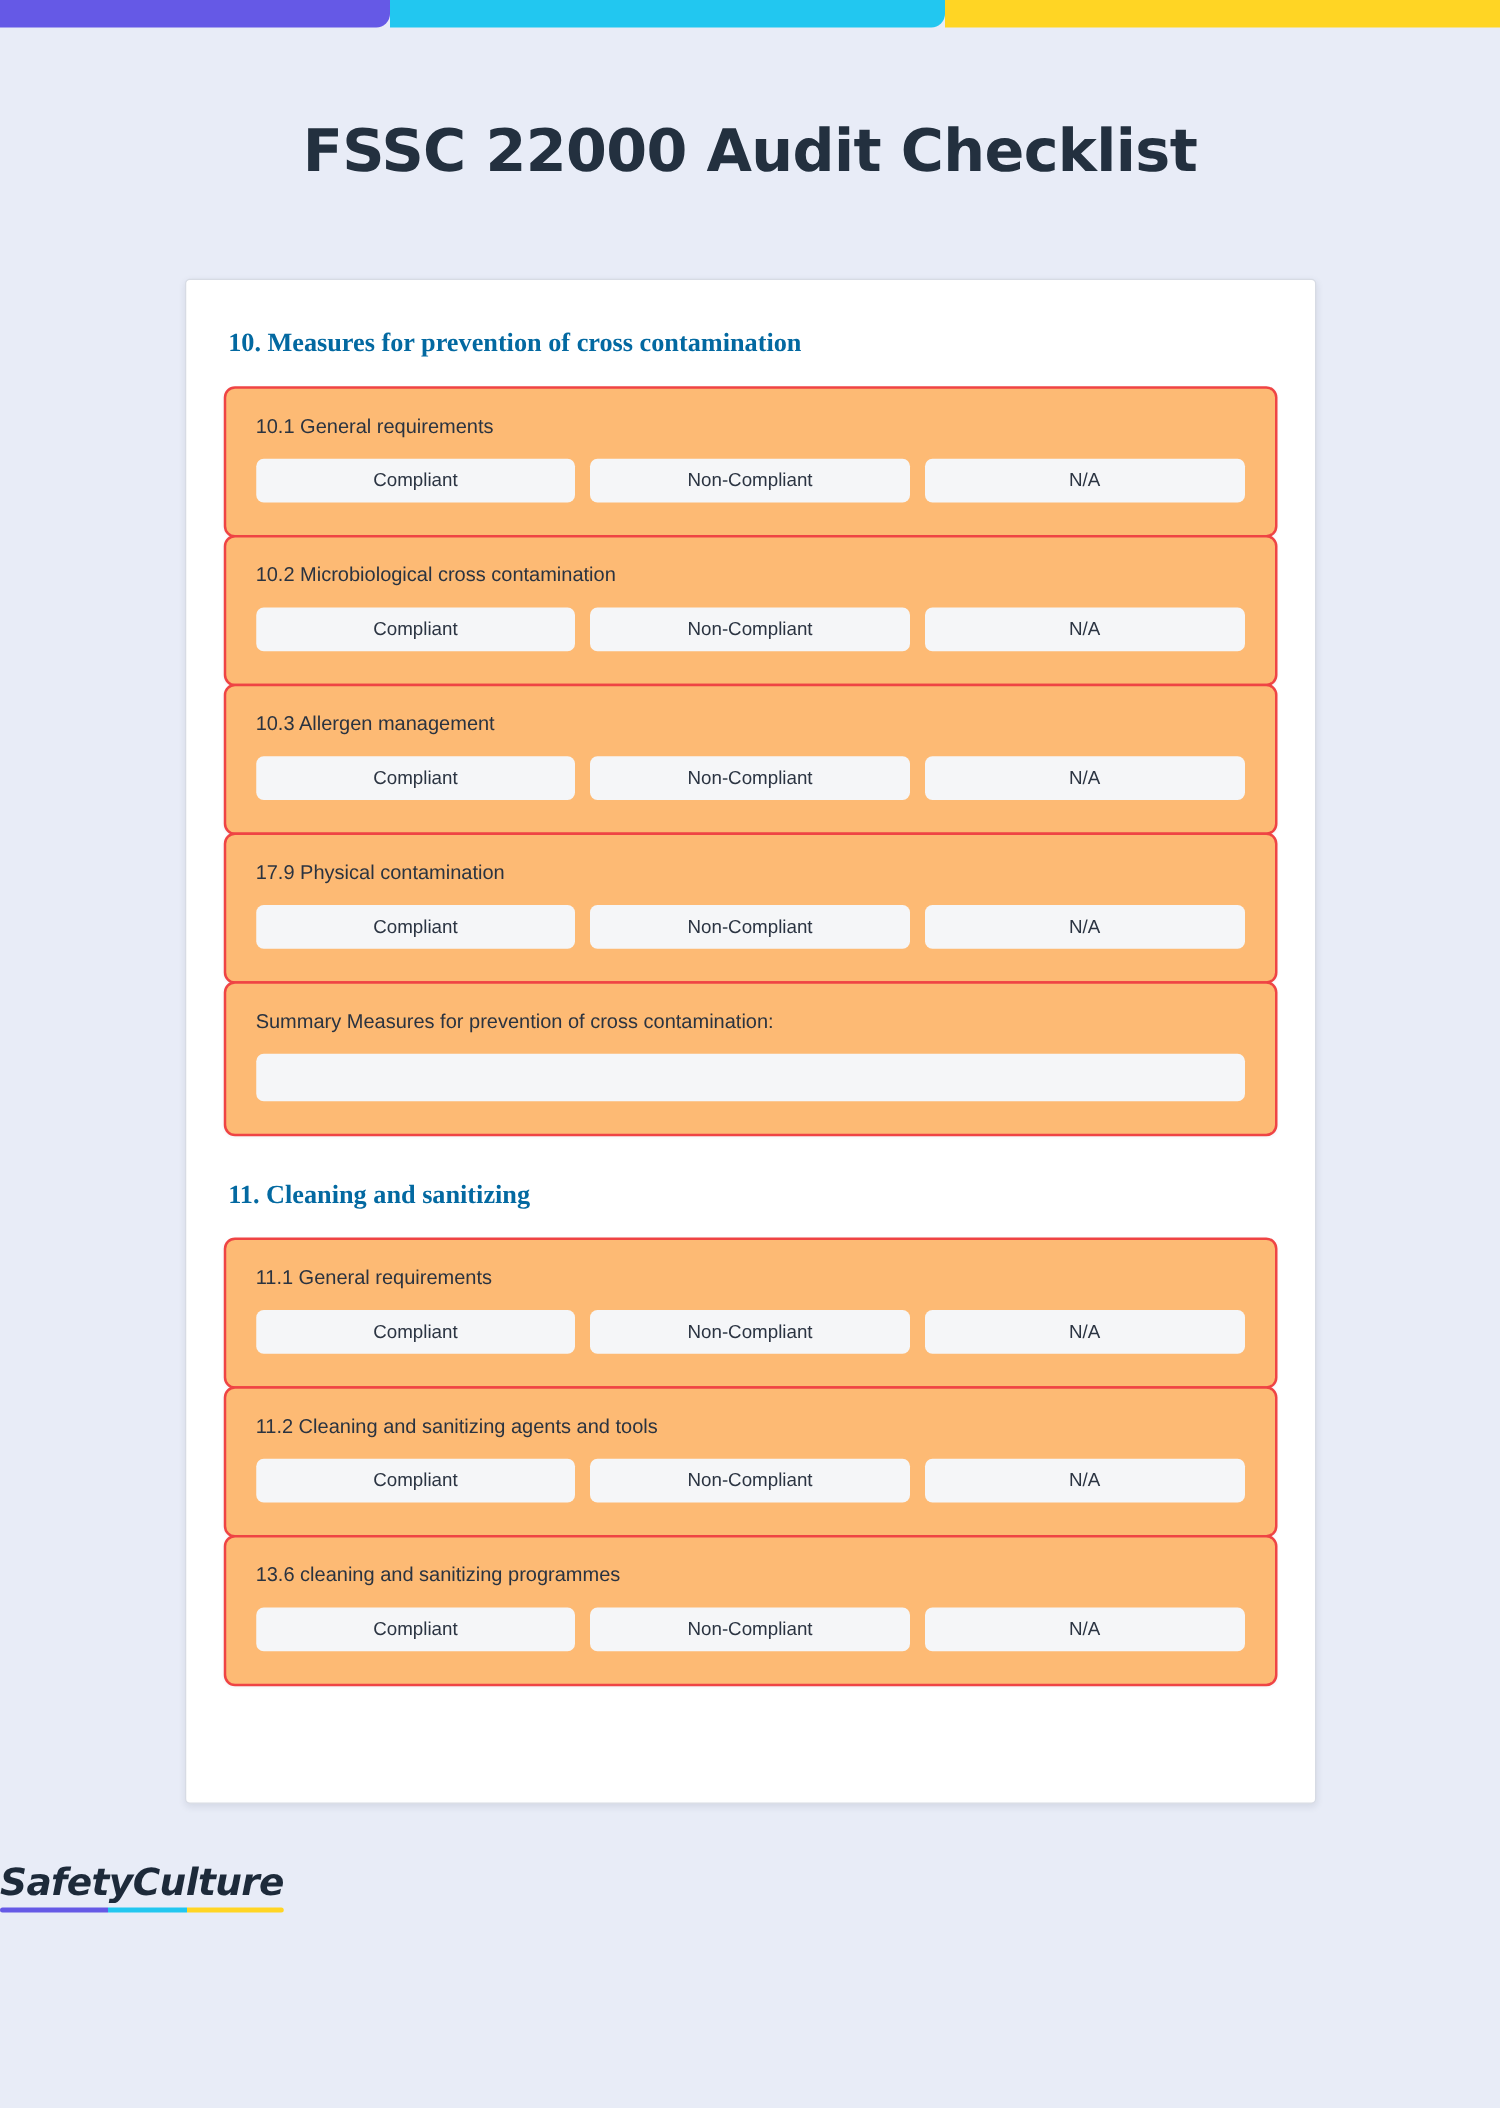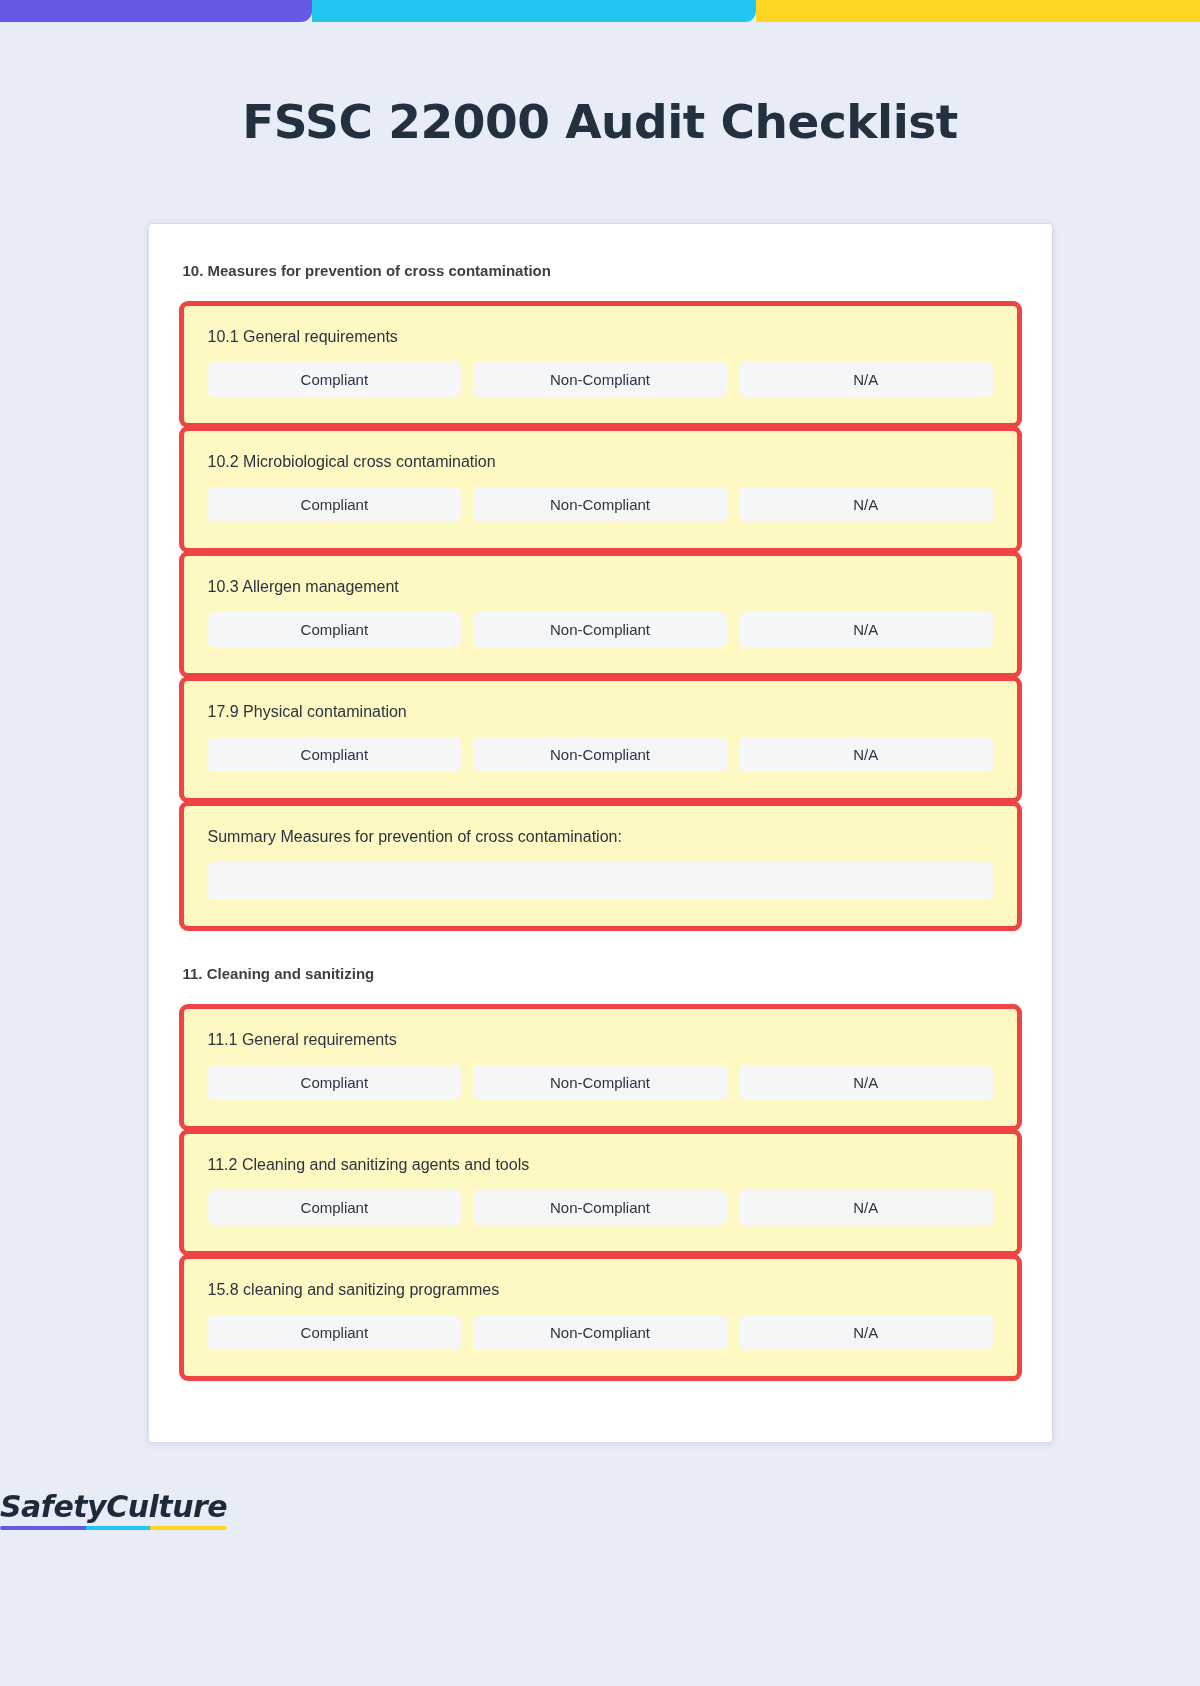--- a/index.html
+++ b/index.html
@@ -42,32 +42,32 @@
     margin: 74px auto 0 auto;
     background: #ffffff;
     border: 1px solid #d7dbe4;
     border-radius: 4px;
     box-shadow: 0 2px 6px rgba(40,50,80,0.10);
     padding: 34px 30px 0 30px;
     min-height: 1220px;
   }
 
   .section-heading {
-    font-size: 15px;
+    font-size: 21px;
     font-weight: bold;
-    color: #404040;
-    font-family: Liberation Sans, sans-serif;
+    color: #0369a1;
+    font-family: Liberation Serif, serif;
     margin: 4px 0 22px 4px;
   }
   .section-heading.second { margin-top: 36px; }
 
   .card {
-    border: 5px solid #ef4444;
+    border: 2px solid #ef4444;
     border-radius: 9px;
-    background: #fef9c3;
+    background: #fdba74;
     padding: 22px 24px 26px 24px;
     margin-bottom: -2px;
     box-shadow: 0 1px 2px rgba(30,40,70,0.04);
   }
 
   .q-label {
     font-size: 16px;
     color: #2a3340;
     margin-bottom: 16px;
     font-family: "Liberation Sans", sans-serif;
@@ -190,21 +190,21 @@
     <div class="card">
       <div class="q-label">11.2 Cleaning and sanitizing agents and tools</div>
       <div class="options">
         <div class="opt">Compliant</div>
         <div class="opt">Non-Compliant</div>
         <div class="opt">N/A</div>
       </div>
     </div>
 
     <div class="card">
-      <div class="q-label">15.8 cleaning and sanitizing programmes</div>
+      <div class="q-label">13.6 cleaning and sanitizing programmes</div>
       <div class="options">
         <div class="opt">Compliant</div>
         <div class="opt">Non-Compliant</div>
         <div class="opt">N/A</div>
       </div>
     </div>
 
   </div>
 
   <div class="footer">

